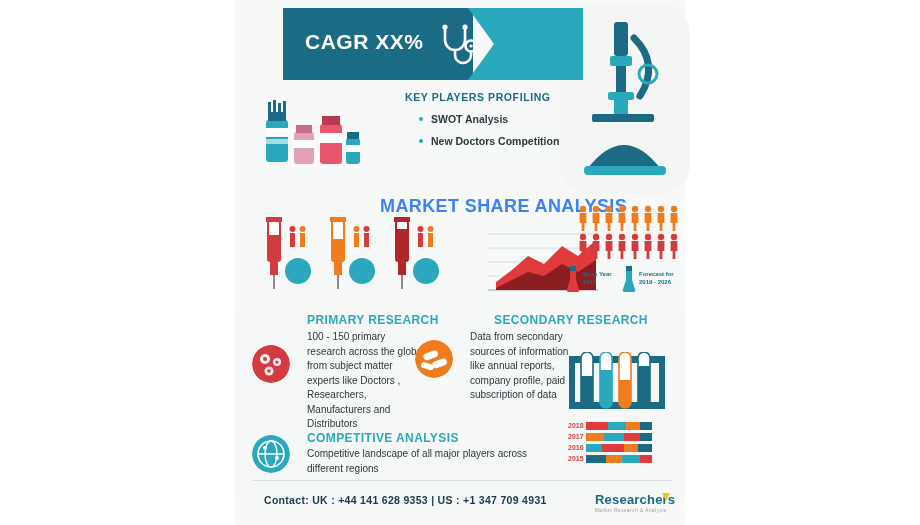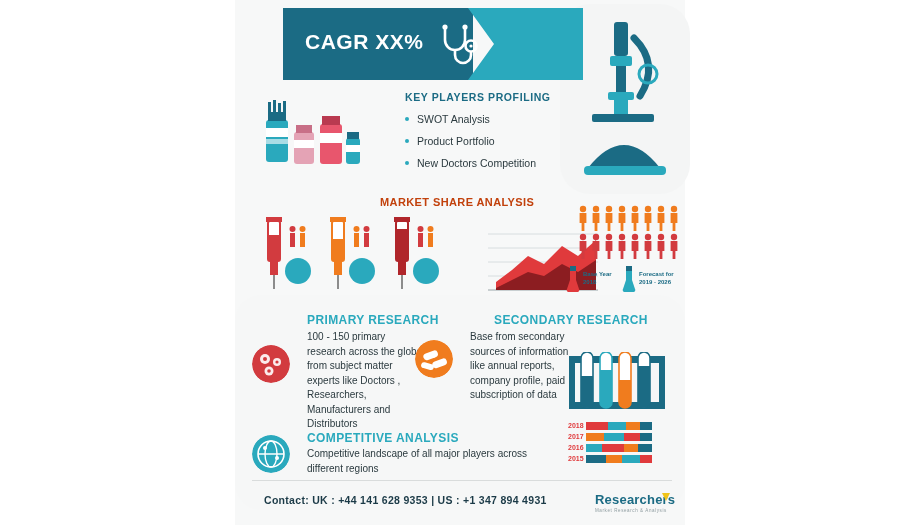--- a/index.html
+++ b/index.html
@@ -67,43 +67,43 @@
   }
 
   
   .kp-title {
     position: absolute; left: 405px; top: 91px;
     color: #1b6b84;
     font-size: 10.5px;
     font-weight: bold;
     letter-spacing: 0.6px;
   }
-  .kp-list { position: absolute; left: 405px; top: 108px; width: 200px; }
+  .kp-list { position: absolute; left: 419px; top: 108px; width: 200px; font-weight: bold; }
   .kp-item {
     display: flex; align-items: center;
     height: 22px;
     color: #2b3a3f;
     font-size: 10.5px;
   }
   .kp-dot {
     width: 4px; height: 4px; border-radius: 50%;
     background: #2aa9bd; margin-right: 8px; flex: 0 0 auto;
   }
 
   
   .bottles { position: absolute; left: 258px; top: 98px; width: 110px; height: 80px; }
 
   
   .microscope { position: absolute; left: 570px; top: 18px; width: 110px; height: 165px; }
 
   
   .ms-title {
     position: absolute; left: 380px; top: 196px;
-    color: #c2410c;
-    font-size: 11px;
+    color: #3b82f6;
+    font-size: 18px;
     font-weight: bold;
     letter-spacing: 0.4px;
   }
 
   
   .syringes { position: absolute; left: 252px; top: 215px; width: 220px; height: 90px; }
 
   
   .areachart { position: absolute; left: 488px; top: 222px; width: 110px; height: 72px; }
 
@@ -207,24 +207,20 @@
   </svg>
 
   <div class="kp-title">KEY PLAYERS PROFILING</div>
   <div class="kp-list">
     <div class="kp-item">
       <span class="kp-dot"></span>
       <span>SWOT Analysis</span>
     </div>
     <div class="kp-item">
       <span class="kp-dot"></span>
-      <span>Product Portfolio</span>
-    </div>
-    <div class="kp-item">
-      <span class="kp-dot"></span>
       <span>New Doctors Competition</span>
     </div>
   </div>
 
   <svg class="microscope" viewBox="0 0 110 165">
     <rect x="44" y="4" width="14" height="34" rx="3" fill="#1b6b84"></rect>
     <rect x="40" y="38" width="22" height="10" rx="2" fill="#2aa9bd"></rect>
     <rect x="46" y="48" width="10" height="26" fill="#1b6b84"></rect>
     <rect x="38" y="74" width="26" height="8" rx="2" fill="#2aa9bd"></rect>
     <path d="M64 20 q26 26 6 58" fill="none" stroke="#1b6b84" stroke-width="7" stroke-linecap="round"></path>
@@ -377,21 +373,21 @@
     <circle cx="19" cy="19" r="19" fill="#d23b3f"></circle>
     <circle cx="13" cy="14" r="5" fill="#ffffff" opacity="0.9"></circle>
     <circle cx="25" cy="17" r="4" fill="#ffffff" opacity="0.9"></circle>
     <circle cx="17" cy="26" r="4.5" fill="#ffffff" opacity="0.9"></circle>
     <circle cx="13" cy="14" r="2" fill="#d23b3f"></circle>
     <circle cx="25" cy="17" r="1.6" fill="#d23b3f"></circle>
     <circle cx="17" cy="26" r="1.8" fill="#d23b3f"></circle>
   </svg>
 
   <div class="sec-title" style="left:494px; top:313px;">SECONDARY RESEARCH</div>
-  <div class="sec-body" style="left:470px; top:330px; width:108px;">Base from secondary sources of information like annual reports, company profile, paid subscription of data</div>
+  <div class="sec-body" style="left:470px; top:330px; width:108px;">Data from secondary sources of information like annual reports, company profile, paid subscription of data</div>
   <svg class="circ-icon" style="left:415px; top:340px;" viewBox="0 0 38 38">
     <circle cx="19" cy="19" r="19" fill="#f07c1e"></circle>
     <rect x="8" y="12" width="15" height="7" rx="3.5" fill="#ffffff" transform="rotate(-20 15 15)"></rect>
     <rect x="17" y="20" width="15" height="7" rx="3.5" fill="#ffffff" transform="rotate(-20 24 23)"></rect>
     <rect x="6" y="23" width="13" height="6" rx="3" fill="#ffffff" transform="rotate(15 12 26)"></rect>
   </svg>
 
   <div class="sec-title" style="left:307px; top:431px;">COMPETITIVE ANALYSIS</div>
   <div class="sec-body" style="left:307px; top:447px; width:240px;">Competitive landscape of all major players across different regions</div>
   <svg class="circ-icon" style="left:252px; top:435px;" viewBox="0 0 38 38">
@@ -445,21 +441,21 @@
     <div class="yr-row">
       <span class="yr-label">2015</span>
       <span class="yr-seg" style="width:20px;background:#1b6b84"></span>
       <span class="yr-seg" style="width:16px;background:#f07c1e"></span>
       <span class="yr-seg" style="width:18px;background:#2aa9bd"></span>
       <span class="yr-seg" style="width:12px;background:#e03a3c"></span>
     </div>
   </div>
 
   <div class="footer-line"></div>
-  <div class="contact">Contact:  UK : +44 141 628 9353  |  US : +1 347 894 4931</div>
+  <div class="contact">Contact:  UK : +44 141 628 9353  |  US : +1 347 709 4931</div>
   <div class="brand">
     <div class="brand-name">Researchers</div>
     <div class="brand-sub">Market Research &amp; Analysis</div>
   </div>
   <svg width="10" height="10" viewBox="0 0 10 10" style="position:absolute;left:661px;top:492px;">
     <path d="M1 1 L9 1 L5 9 Z" fill="#f0c419"></path>
   </svg>
 
 </div>
 

